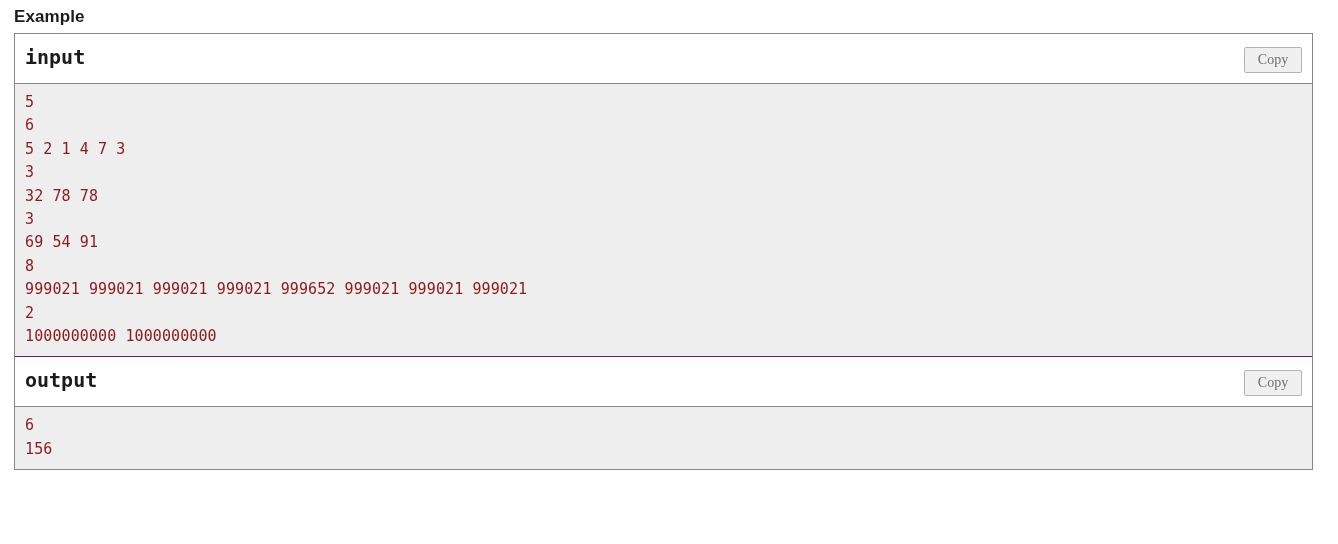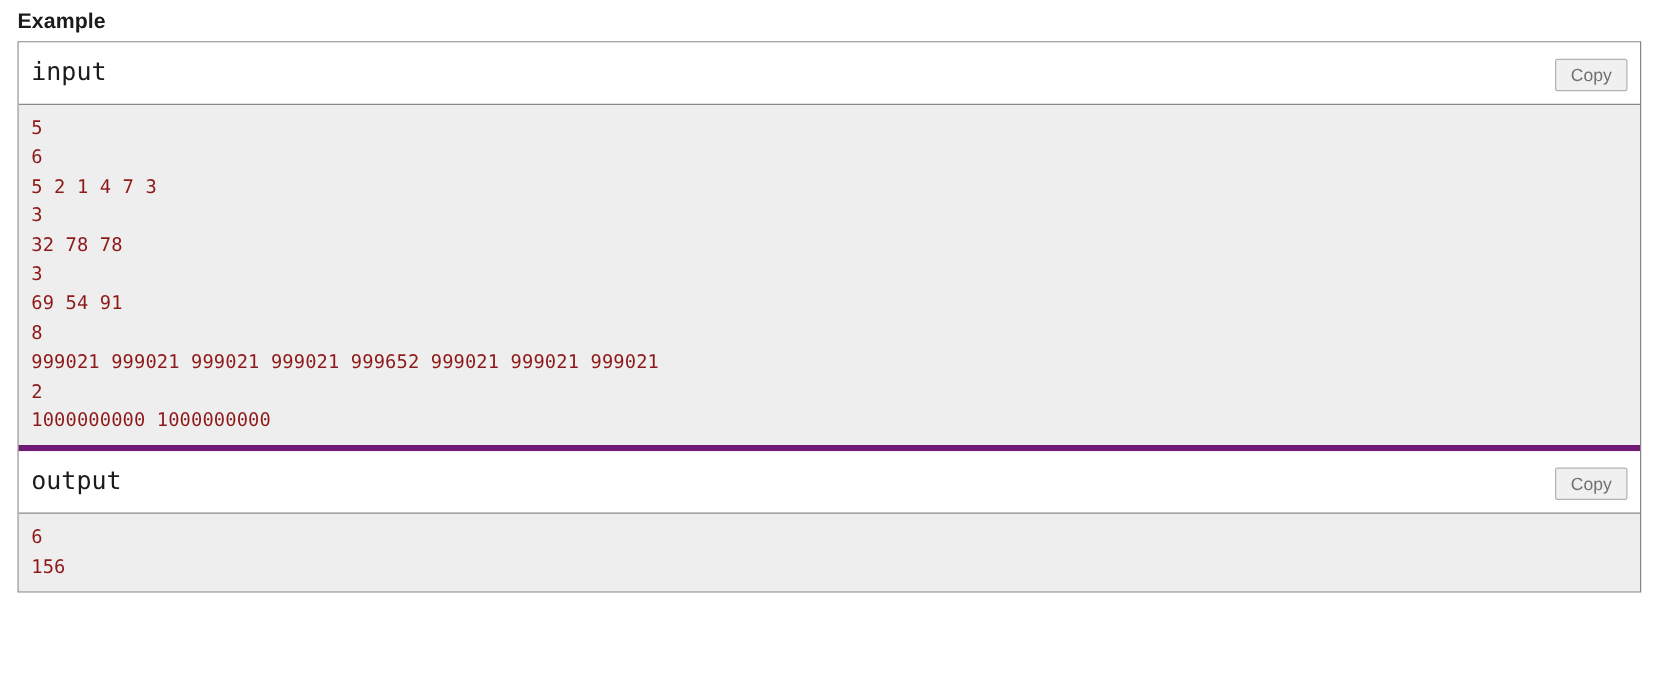--- a/index.html
+++ b/index.html
@@ -39,55 +39,55 @@
     position: absolute;
     left: 14px;
     top: 33px;
     width: 1299px;
     border: 1px solid #888888;
     box-sizing: border-box;
     background: #ffffff;
   }
 
   .sample-test + .sample-test {
-    border-top: 5px solid #701a75;
+    border-top: 1px solid #701a75;
   }
 
   .io-header {
     position: relative;
     background: #ffffff;
     height: 50px;
     box-sizing: border-box;
     border-bottom: 1px solid #888888;
   }
 
   .io-title {
     position: absolute;
     left: 10px;
     top: 9px;
     font-family: "DejaVu Sans Mono", "Liberation Mono", monospace;
     font-size: 20px;
-    font-weight: normal;
+    font-weight: bold;
     color: #1b1b1b;
     line-height: 28px;
     letter-spacing: 0px;
   }
 
   .copy-button {
     position: absolute;
     right: 10px;
     top: 13px;
     width: 58px;
     height: 26px;
     box-sizing: border-box;
     background: #f0f0f0;
     border: 1px solid #b4b4b4;
     border-radius: 2px;
     color: #707070;
-    font-family: Liberation Sans, sans-serif;
+    font-family: Liberation Serif, serif;
     font-size: 14px;
     line-height: 24px;
     text-align: center;
     cursor: pointer;
     padding: 0;
     user-select: none;
   }
 
   .io-content {
     background: #eeeeee;

